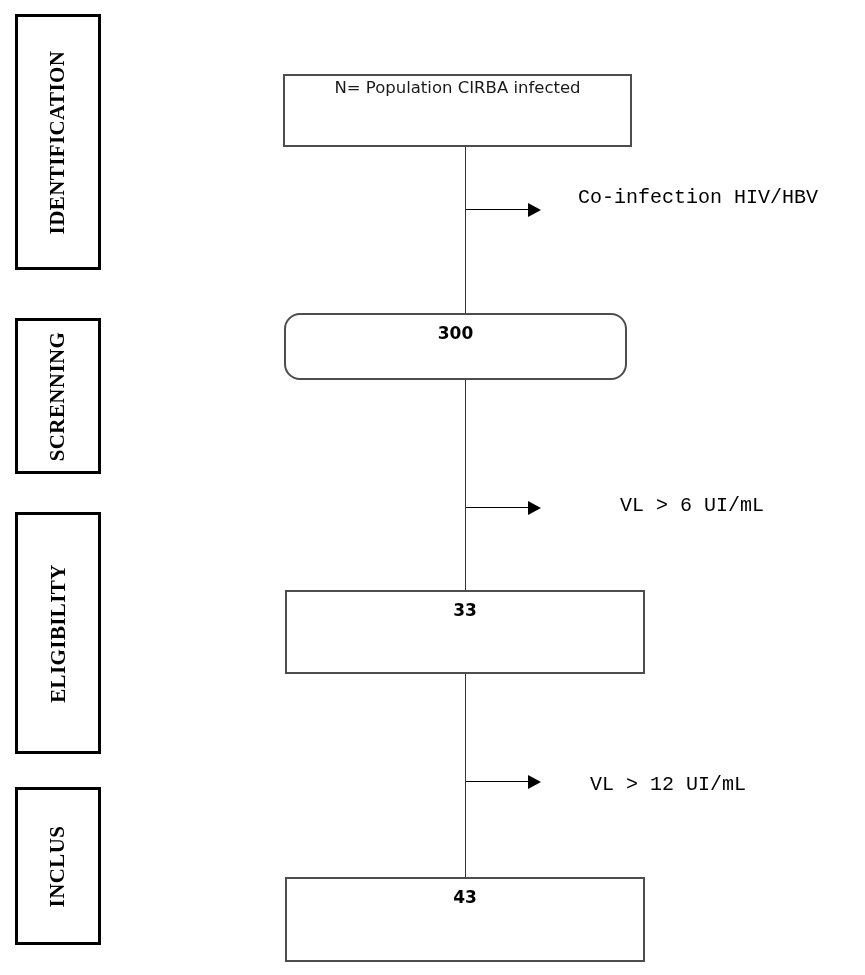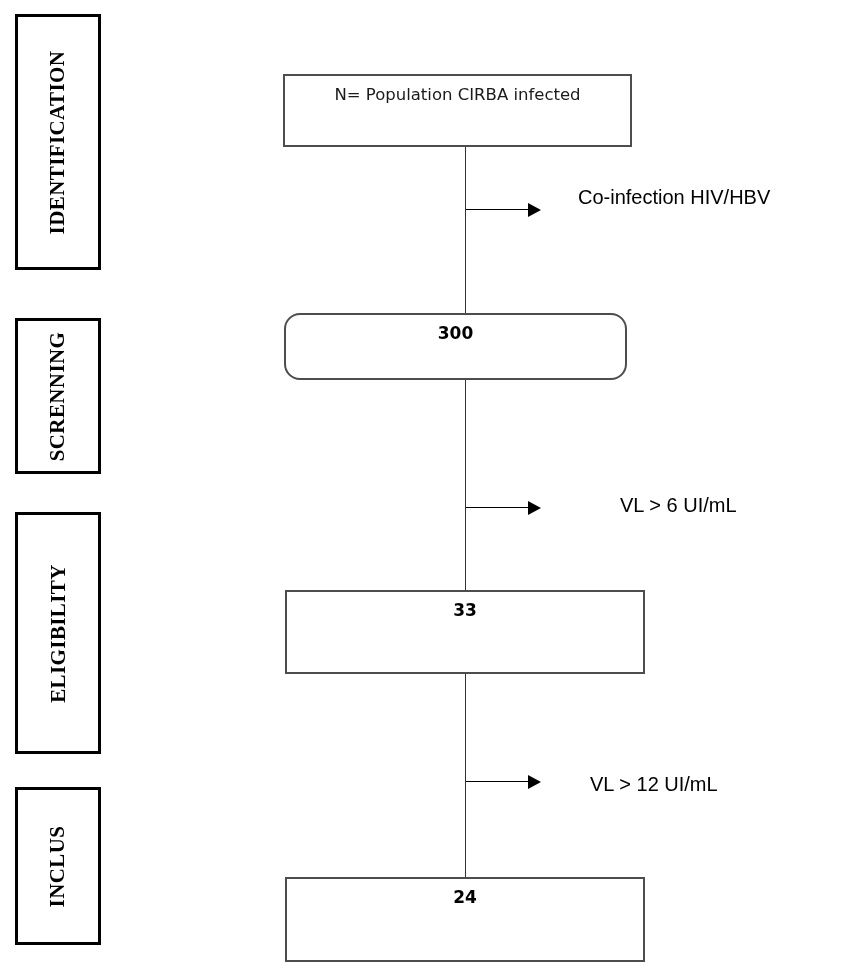--- a/index.html
+++ b/index.html
@@ -45,21 +45,20 @@
     border: 2px solid #4d4d4d;
     background: #ffffff;
     z-index: 3;
   }
   .flow-box-head {
     font-family: "DejaVu Sans", "Liberation Sans", sans-serif;
     font-size: 16.5px;
     line-height: 1.45;
     color: #1a1a1a;
     text-align: center;
-    padding-top: 7px;
   }
   .flow-box-count {
     font-family: "DejaVu Sans", "Liberation Sans", sans-serif;
     font-weight: bold;
     font-size: 17px;
     color: #000000;
     text-align: center;
     padding-top: 8px;
   }
 
@@ -88,21 +87,21 @@
     position: absolute;
     top: 0px;
     width: 0;
     height: 0;
     border-top: 7px solid transparent;
     border-bottom: 7px solid transparent;
     border-left: 13px solid #000000;
   }
   .arrow-note {
     position: absolute;
-    font-family: Liberation Sans, sans-serif;
+    font-family: Liberation Mono, monospace;
     font-size: 20px;
     color: #000000;
     white-space: nowrap;
     z-index: 4;
   }
 </style>
 </head>
 <body>
 
 <div id="canvas">
@@ -133,21 +132,21 @@
 
   <div class="flow-box" style="left:284px; top:313px; width:343px; height:67px;border-radius:16px;">
     <div class="flow-box-count">300</div>
   </div>
 
   <div class="flow-box" style="left:285px; top:590px; width:360px; height:84px;">
     <div class="flow-box-count">33</div>
   </div>
 
   <div class="flow-box" style="left:285px; top:877px; width:360px; height:85px;">
-    <div class="flow-box-count">24</div>
+    <div class="flow-box-count">43</div>
   </div>
 
   <div class="arrow-wrap" style="left:466px; top:203px; width:76px;">
     <div class="arrow-shaft" style="width:62px;"></div>
     <div class="arrow-head" style="left:62px;"></div>
   </div>
   <div class="arrow-note" style="left:578px; top:186px;">Co-infection HIV/HBV</div>
 
   <div class="arrow-wrap" style="left:466px; top:501px; width:76px;">
     <div class="arrow-shaft" style="width:62px;"></div>

